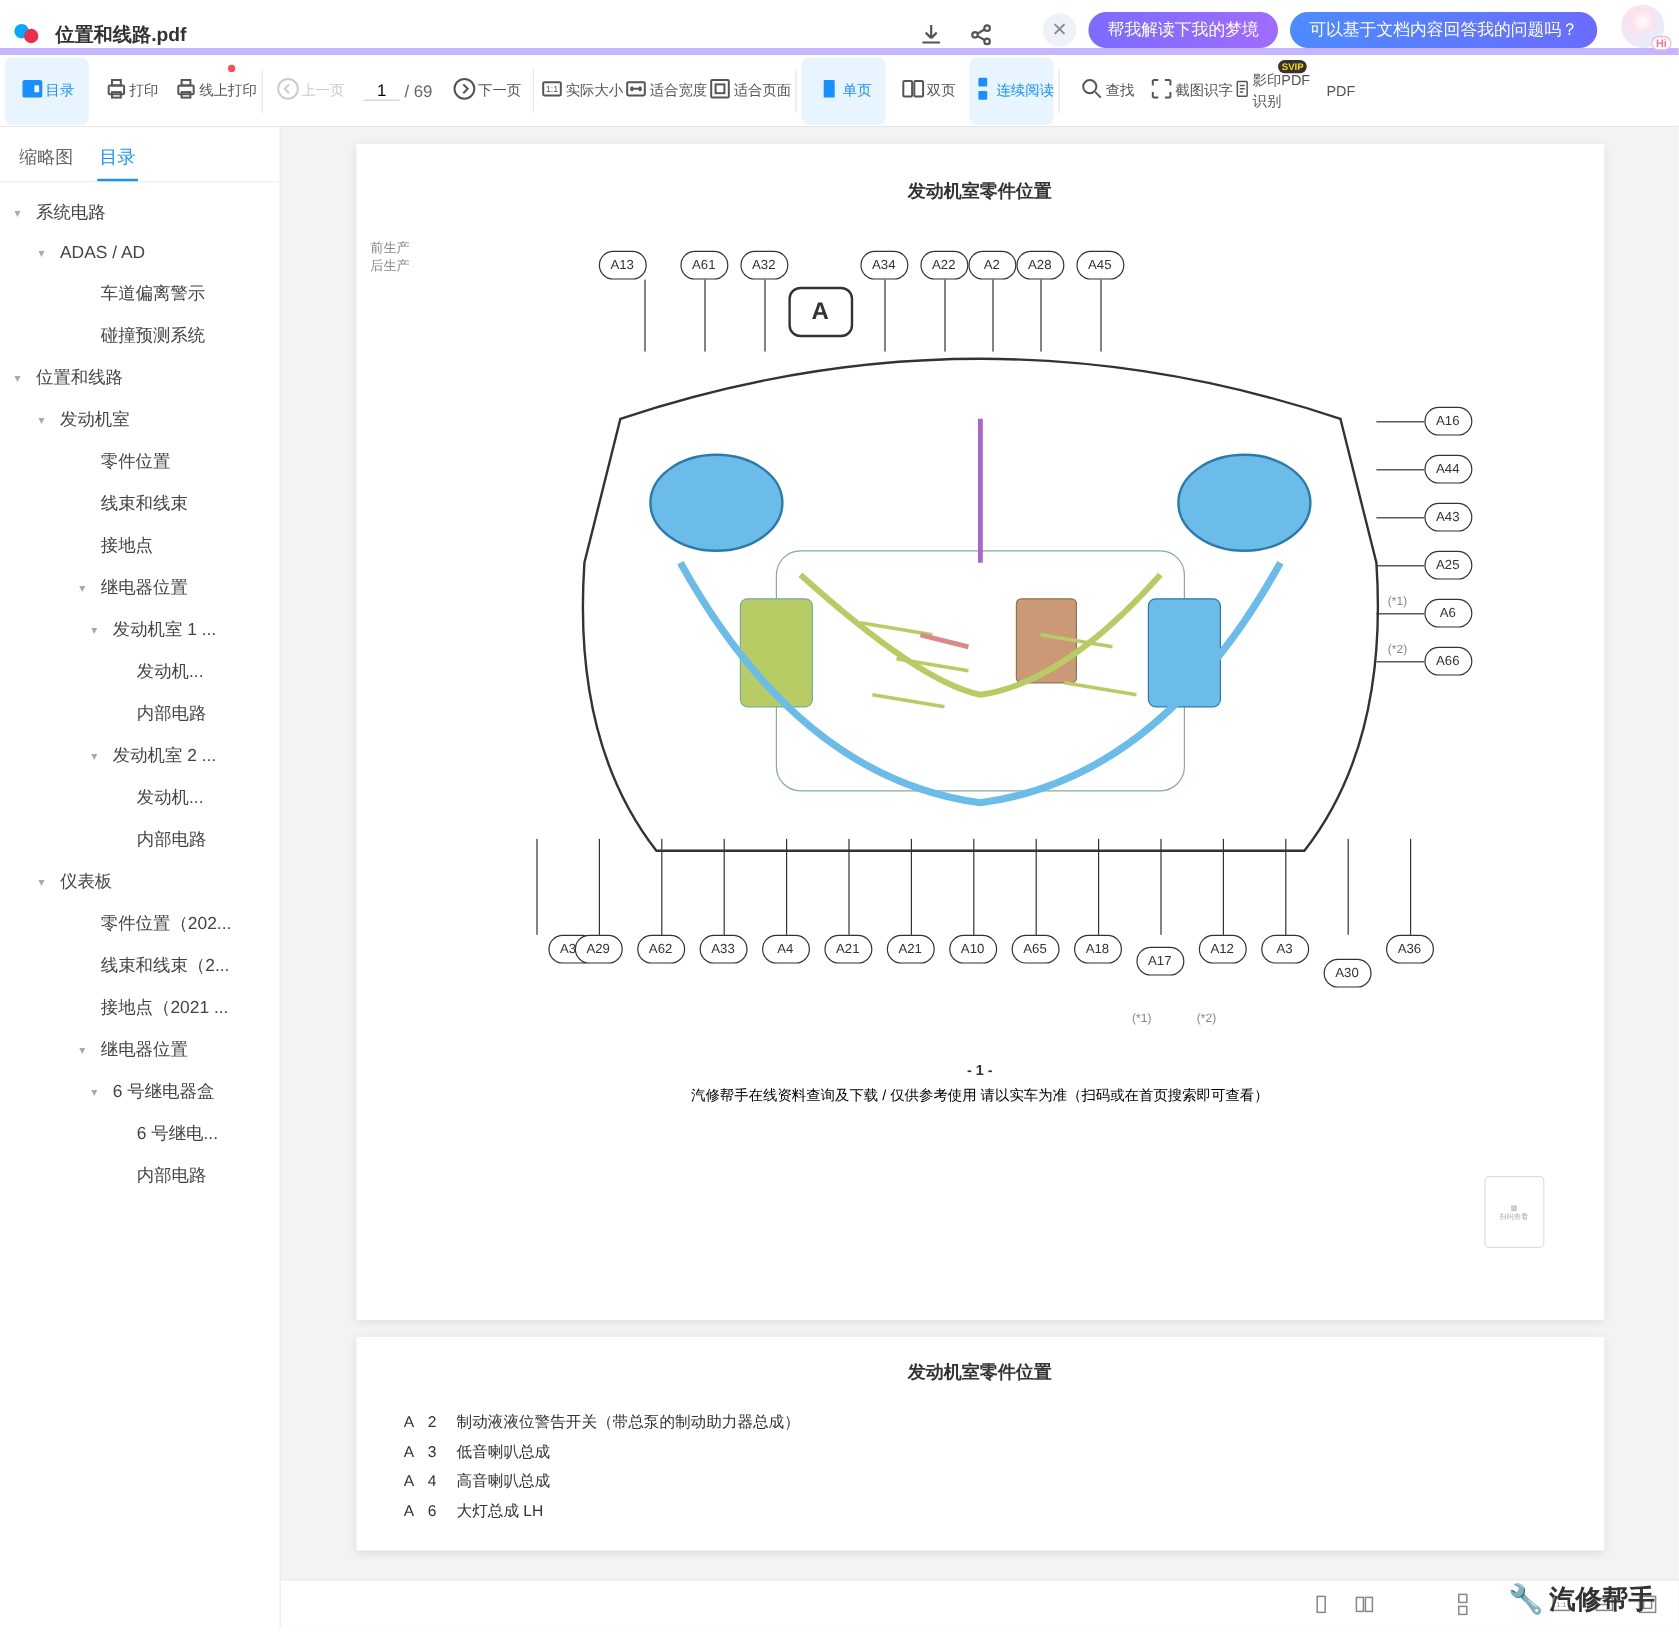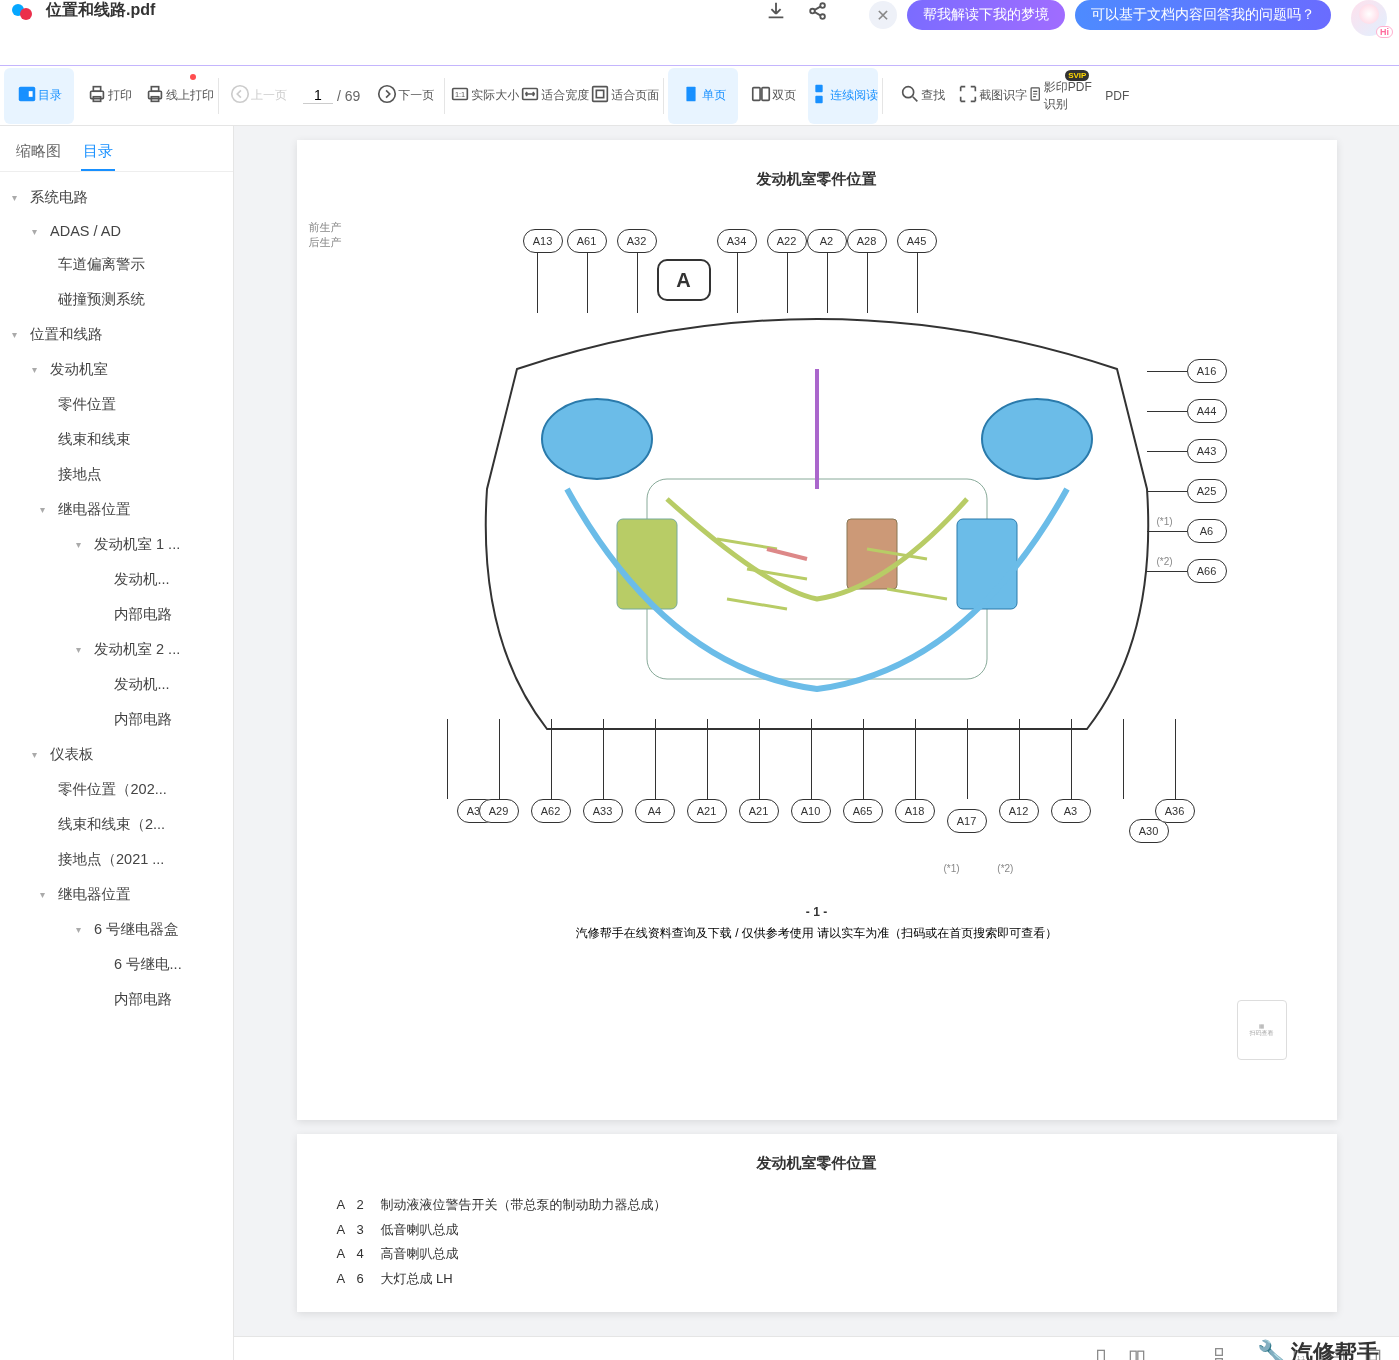--- a/index.html
+++ b/index.html
@@ -1,17 +1,17 @@
 <!DOCTYPE html>
 <html><head>
 <meta charset="utf-8">
 <style>
 *{box-sizing:border-box;margin:0;padding:0;font-family:"Microsoft YaHei",Arial,sans-serif}
 body{background:#fff;width:1399px;height:1360px;overflow:hidden;font-size:14px;color:#333}
-.titlebar{height:66px;display:flex;align-items:flex-start;padding:0 12px;border-bottom:1px solid #c4b5fd}
+.titlebar{height:46px;display:flex;align-items:flex-end;padding:0 12px;border-bottom:6px solid #c4b5fd}
 .logo{width:24px;height:24px;margin-right:10px;position:relative}
 .logo::before{content:"";position:absolute;width:12px;height:12px;background:#06a7ff;border-radius:50%;left:0;top:4px}
 .logo::after{content:"";position:absolute;width:12px;height:12px;background:#eb2f4b;border-radius:50%;left:8px;top:8px}
 .doc-title{font-weight:bold;font-size:16px;flex:0 0 auto}
 .title-spacer{flex:1}
 .title-icon{width:22px;height:22px;margin:0 10px;cursor:pointer;stroke:#555;stroke-width:2;fill:none}
 .pill-row{display:flex;gap:10px;align-items:center;margin-left:30px}
 .close-pill{width:28px;height:28px;border-radius:50%;background:#eef1f8;display:flex;align-items:center;justify-content:center;font-size:16px;color:#888;cursor:pointer}
 .pill{padding:6px 16px;border-radius:18px;font-size:14px;color:#fff;cursor:pointer}
 .pill1{background:linear-gradient(90deg,#7b6cff,#a06cff)}
@@ -34,21 +34,21 @@
 .main{display:flex;height:1250px}
 .sidebar{width:234px;border-right:1px solid #e5e5e5;display:flex;flex-direction:column;background:#fff}
 .sb-tabs{display:flex;padding:8px 14px 0;gap:18px;border-bottom:1px solid #eee}
 .sb-tab{padding:8px 2px;font-size:15px;color:#666;cursor:pointer;border-bottom:2px solid transparent}
 .sb-tab.active{color:#1890ff;border-bottom-color:#1890ff;font-weight:500}
 .tree{flex:1;overflow-y:auto;padding:8px 0;font-size:14.5px}
 .tree-item{padding:8px 0 8px 12px;cursor:pointer;color:#444;display:flex;align-items:center;white-space:nowrap;overflow:hidden;text-overflow:ellipsis}
 .chev{width:12px;display:inline-block;color:#aaa;margin-right:6px;font-size:10px}
 .tree-item.l0{padding-left:12px}
 .tree-item.l1{padding-left:32px}
-.tree-item.l2{padding-left:40px}
+.tree-item.l2{padding-left:66px}
 .tree-item.l3{padding-left:76px}
 .tree-item.l4{padding-left:96px}
 .sb-footer{height:40px;border-top:1px solid #e5e5e5;display:flex;align-items:center;justify-content:space-between;padding:0 12px;font-size:13px;color:#666}
 .sb-footer .nav-ic{cursor:pointer;stroke:#666;width:14px;height:14px}
 .viewer{flex:1;background:#f2f3f5;overflow:hidden;position:relative}
 .page{background:#fff;margin:14px auto;width:1040px;min-height:980px;box-shadow:0 2px 8px rgba(0,0,0,0.1);padding:30px 40px;position:relative}
 .page-title{text-align:center;font-weight:bold;font-size:15px;margin-bottom:20px}
 .small-note{position:absolute;left:12px;top:80px;font-size:11px;color:#888;line-height:1.4}
 .diagram{position:relative;width:860px;height:620px;margin:40px auto 0}
 .car-outline{position:absolute;left:80px;top:60px;width:700px;height:480px}
@@ -341,21 +341,21 @@
           <path d="M100 200 Q200 380 350 400 Q500 380 600 200" fill="none" stroke="#6bbce8" stroke-width="6"></path>
           <path d="M200 210 Q300 300 350 310 Q420 300 500 210" fill="none" stroke="#b8cc66" stroke-width="5"></path>
           <path d="M350 80 L350 200" stroke="#a6c" stroke-width="4"></path>
           <path d="M250 250 L310 260 M280 280 L340 290 M260 310 L320 320 M400 260 L460 270 M420 300 L480 310" stroke="#b8cc66" stroke-width="3"></path>
           <path d="M300 260 L340 270" stroke="#d88" stroke-width="4"></path>
         </svg>
 
         <div class="big-lbl" style="left:270px;top:30px">A</div>
 
         <div id="top-labels">
-            <div class="lbl" style="left: 136px; top: 0px; text-align: right;">A13</div>
+            <div class="lbl" style="left: 112px; top: 0px; text-align: right;">A13</div>
             <div class="lead" style="left: 150px; top: 24px; height: 60px;"></div>
             <div class="lbl" style="left: 180px; top: 0px;">A61</div>
             <div class="lead" style="left: 200px; top: 24px; height: 60px;"></div>
             <div class="lbl" style="left: 230px; top: 0px;">A32</div>
             <div class="lead" style="left: 250px; top: 24px; height: 60px;"></div>
             <div class="lbl" style="left: 330px; top: 0px;">A34</div>
             <div class="lead" style="left: 350px; top: 24px; height: 60px;"></div>
             <div class="lbl" style="left: 380px; top: 0px;">A22</div>
             <div class="lead" style="left: 400px; top: 24px; height: 60px;"></div>
             <div class="lbl" style="left: 420px; top: 0px;">A2</div>
@@ -403,21 +403,21 @@
             <div class="lbl" style="left: 456px; top: 570px;">A65</div>
             <div class="lead" style="left: 476px; top: 490px; height: 80px;"></div>
             <div class="lbl" style="left: 508px; top: 570px;">A18</div>
             <div class="lead" style="left: 528px; top: 490px; height: 80px;"></div>
             <div class="lbl" style="left: 560px; top: 570px; margin-top: 10px;">A17</div>
             <div class="lead" style="left: 580px; top: 490px; height: 80px;"></div>
             <div class="lbl" style="left: 612px; top: 570px;">A12</div>
             <div class="lead" style="left: 632px; top: 490px; height: 80px;"></div>
             <div class="lbl" style="left: 664px; top: 570px;">A3</div>
             <div class="lead" style="left: 684px; top: 490px; height: 80px;"></div>
-            <div class="lbl" style="left: 742px; top: 570px; margin-top: 20px;">A30</div>
+            <div class="lbl" style="left: 716px; top: 570px; margin-top: 20px;">A30</div>
             <div class="lead" style="left: 736px; top: 490px; height: 80px;"></div>
             <div class="lbl" style="left: 768px; top: 570px;">A36</div>
             <div class="lead" style="left: 788px; top: 490px; height: 80px;"></div>
           </div>
       </div>
       <div style="text-align:center;margin-top:10px">
         <span style="display:inline-block;width:320px"></span>
         <span class="foot-note">(*1)</span>
         <span style="display:inline-block;width:30px"></span>
         <span class="foot-note">(*2)</span>

